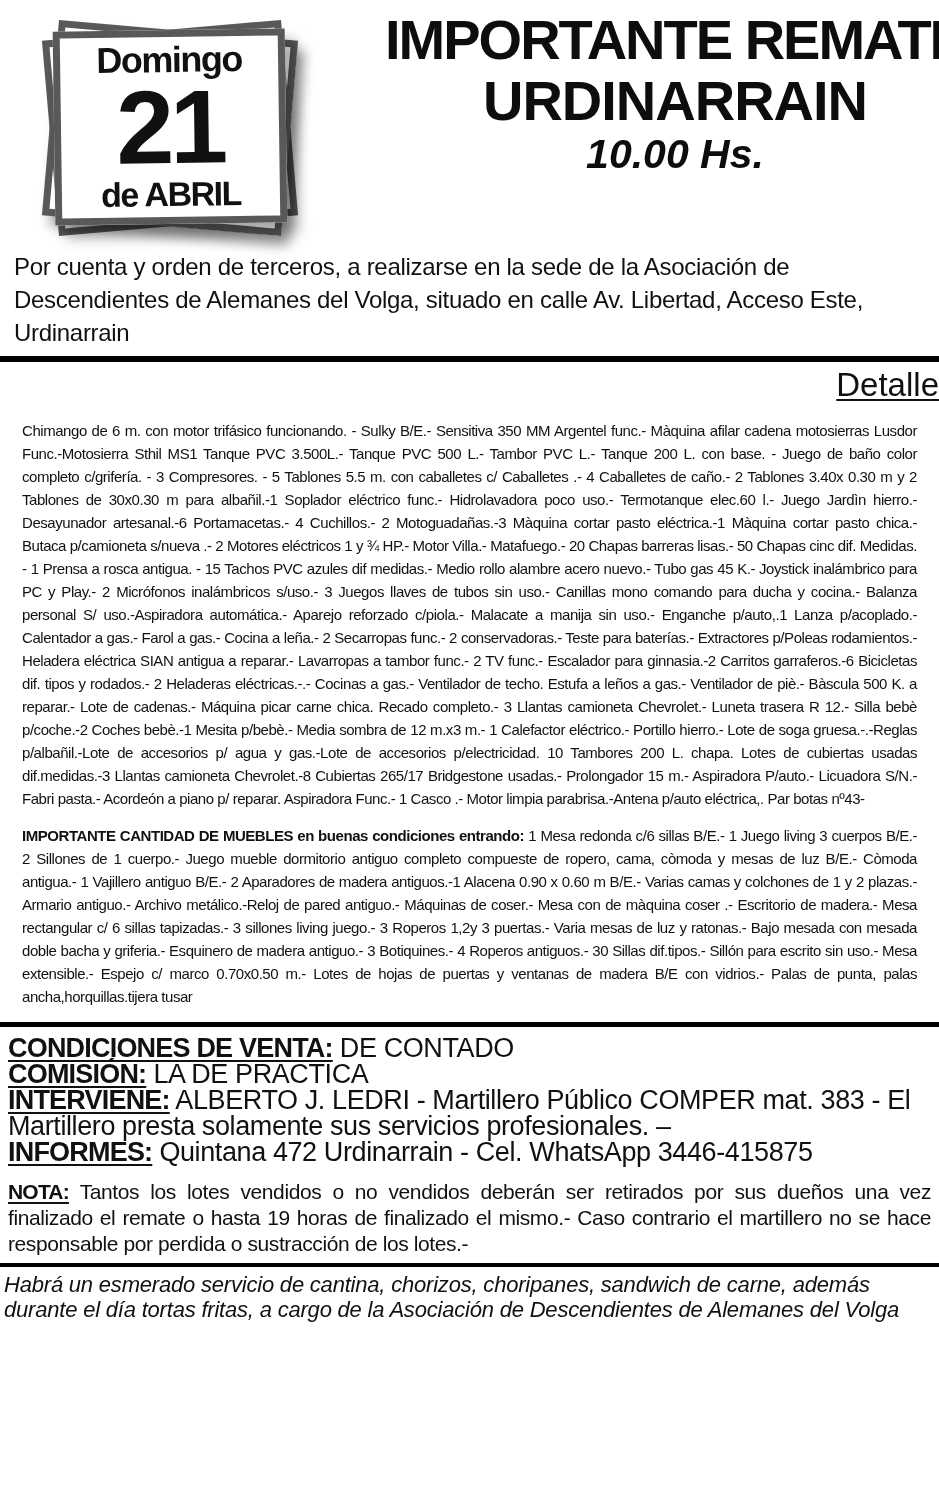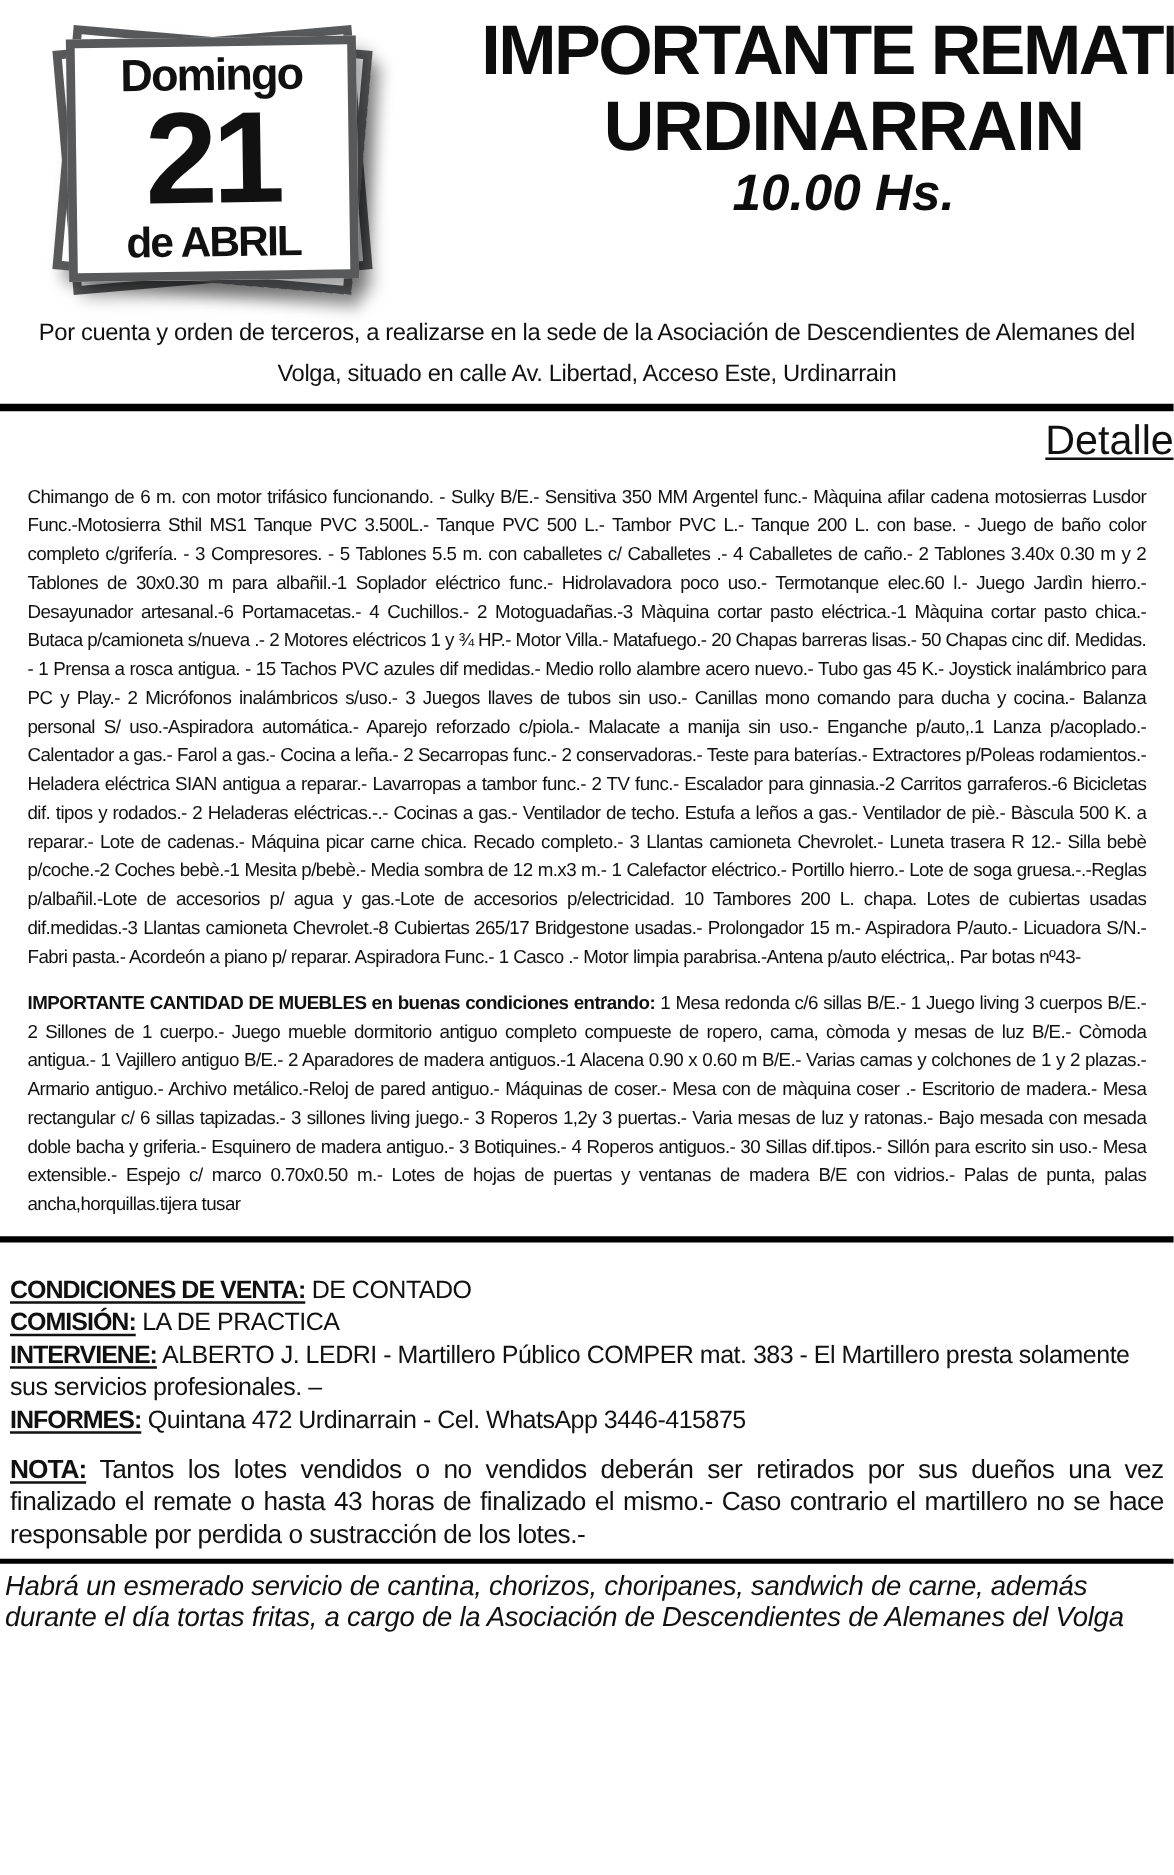--- a/index.html
+++ b/index.html
@@ -41,21 +41,21 @@
     position: absolute; left: 295px; top: 8px; width: 760px;
     text-align: center; font-weight: bold; color: #0d0d0d;
   }
   .title-l1 { font-size: 56px; line-height: 63px; letter-spacing: -2px; white-space: nowrap; }
   .title-l2 { font-size: 56px; line-height: 60px; letter-spacing: -1px; }
   .title-l3 { font-size: 46px; line-height: 53px; letter-spacing: -1px; }
   .title-l4 { font-size: 41px; line-height: 47px; font-style: italic; }
 
   
   .intro {
-    text-align: center; font-size: 19px; line-height: 33px;
+    font-size: 24px; line-height: 33px;
     margin: 0 14px; letter-spacing: -0.3px;
   }
 
   .rule { background: #000000; margin: 0; }
   .rule-1 { height: 6px; margin-top: 7px; }
   .rule-2 { height: 5px; margin-top: 8px; }
   .rule-3 { height: 4px; margin-top: 6px; }
 
   
   .detalle-heading {
@@ -63,21 +63,21 @@
     text-decoration: underline; text-decoration-thickness: 2px; text-underline-offset: 3px;
   }
   .detail { padding: 0 8px; }
   .detail p {
     margin: 14px; font-size: 15px; line-height: 23px;
     text-align: justify; letter-spacing: -0.45px;
   }
   .muebles-lead { font-weight: bold; }
 
   
-  .terms { margin: 25px 8px 0 8px; font-size: 20px; line-height: 26px; letter-spacing: -0.4px; }
+  .terms { margin: 8px 8px 0 8px; font-size: 27px; line-height: 26px; letter-spacing: -0.4px; }
   .term-row { }
   .term-label {
     font-weight: bold; text-decoration: underline;
     text-decoration-thickness: 2px; text-underline-offset: 3px;
     letter-spacing: -0.8px;
   }
 
   .nota { margin: 14px 8px 0 8px; font-size: 21px; line-height: 26px; text-align: justify; letter-spacing: -0.4px; }
 
   
@@ -120,17 +120,17 @@
 
 <div class="rule rule-2"></div>
 
 <div class="terms">
   <div class="term-row"><span class="term-label">CONDICIONES DE VENTA:</span><span>  DE CONTADO</span></div>
   <div class="term-row"><span class="term-label">COMISIÓN:</span><span>  LA DE PRACTICA</span></div>
   <div class="term-row"><span class="term-label">INTERVIENE:</span><span> ALBERTO J. LEDRI - Martillero Público COMPER mat. 383 - El Martillero presta solamente sus servicios profesionales. –</span></div>
   <div class="term-row"><span class="term-label">INFORMES:</span><span> Quintana 472 Urdinarrain - Cel. WhatsApp 3446-415875</span></div>
 </div>
 
-<div class="nota"><span class="term-label">NOTA:</span><span> Tantos los lotes vendidos o no vendidos deberán ser retirados por sus dueños una vez finalizado el remate o hasta 43  horas de finalizado el mismo.- Caso contrario el martillero no se hace responsable por perdida o sustracción de los lotes.-</span></div>
+<div class="nota"><span class="term-label">NOTA:</span><span> Tantos los lotes vendidos o no vendidos deberán ser retirados por sus dueños una vez finalizado el remate o hasta 19  horas de finalizado el mismo.- Caso contrario el martillero no se hace responsable por perdida o sustracción de los lotes.-</span></div>
 
 <div class="rule rule-3"></div>
 
 <div class="footer">Habrá un esmerado servicio de cantina, chorizos, choripanes, sandwich de carne, además durante el día tortas fritas, a cargo de la Asociación de Descendientes de Alemanes del Volga</div>
 
 </body></html>

